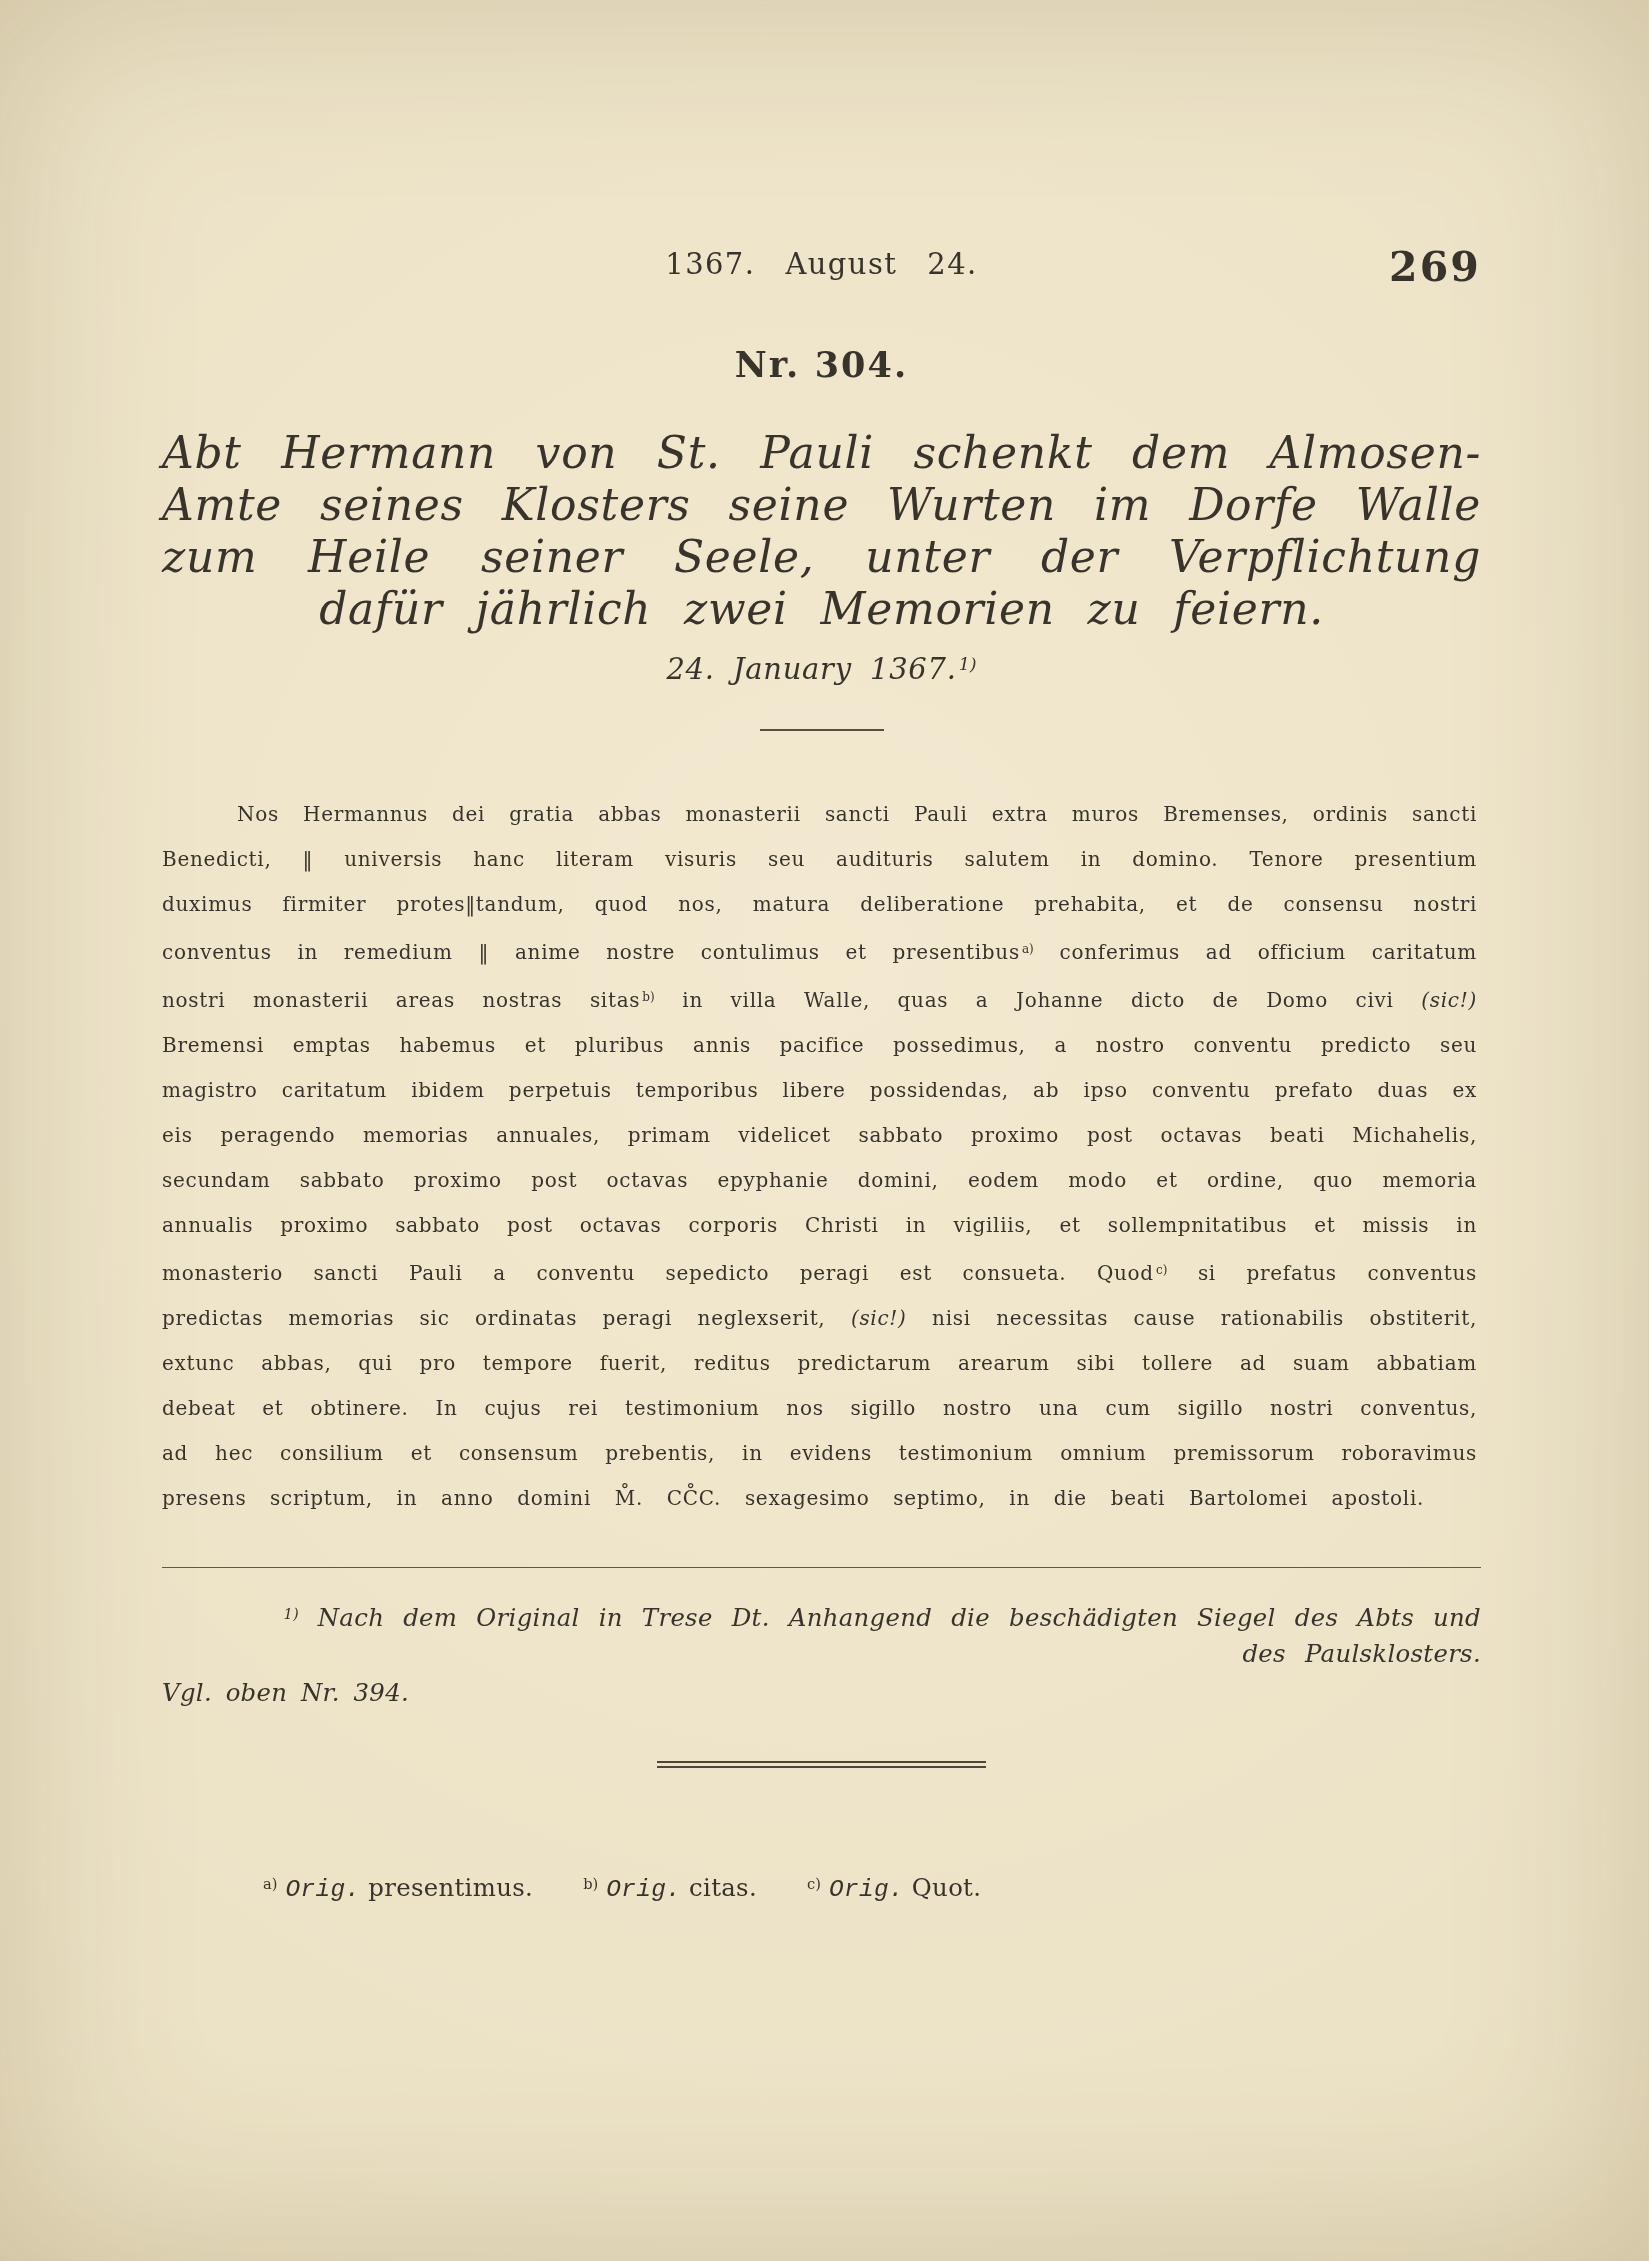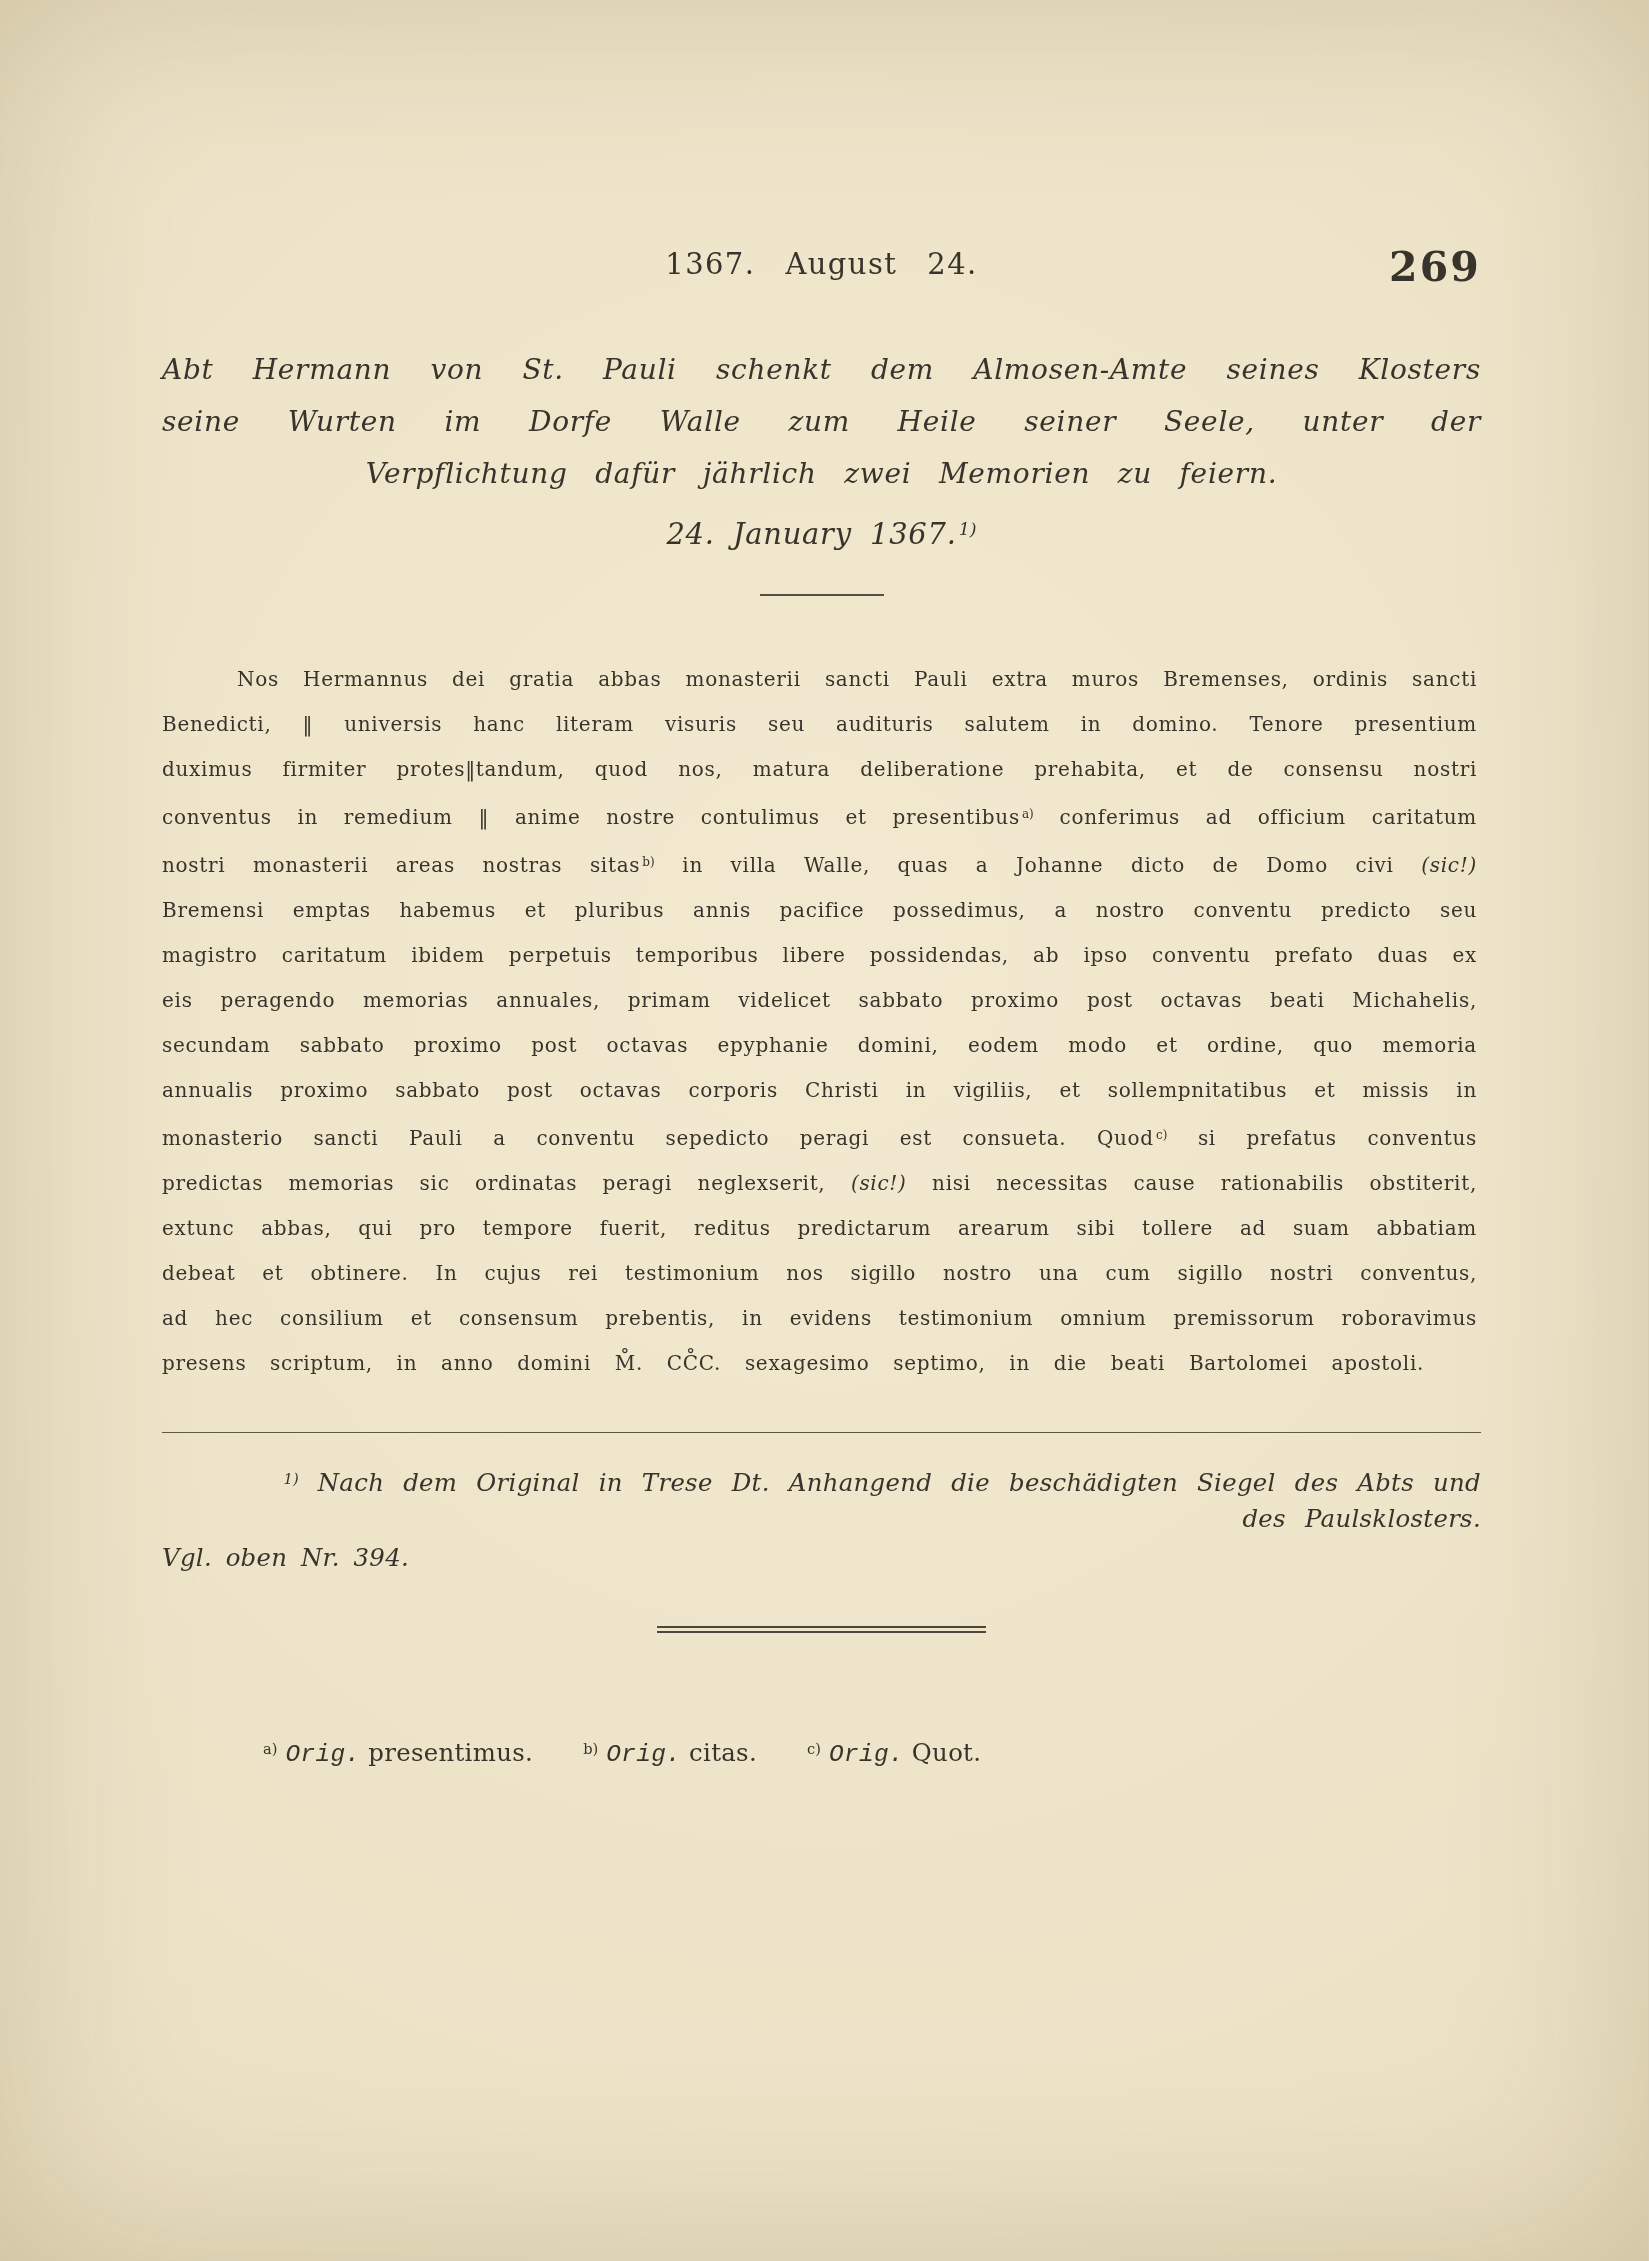--- a/index.html
+++ b/index.html
@@ -38,21 +38,21 @@
   }
   .charter-number {
     text-align: center;
     font-size: 35px;
     font-weight: bold;
     letter-spacing: 2.1px;
     margin: 0 0 42px 0;
   }
   .summary {
     font-style: italic;
-    font-size: 28px;
+    font-size: 44px;
     line-height: 52px;
     text-align: justify;
     text-align-last: center;
     word-spacing: 18px;
     letter-spacing: 0.7px;
     margin: 0 0 16.7px 0;
   }
   .dateline {
     text-align: center;
     font-style: italic;
@@ -134,20 +134,21 @@
 </head>
 <body>
 
 <div class="sheet">
 
   <header class="running-header">
     <span class="running-title">1367. August 24.</span>
     <span class="page-number">269</span>
   </header>
 
+  <h1 class="charter-number">Nr. 304.</h1>
 
   <p class="summary">Abt Hermann von St. Pauli schenkt dem Almosen-Amte seines Klosters seine Wurten im Dorfe Walle zum Heile seiner Seele, unter der Verpflichtung dafür jährlich zwei Memorien zu feiern.</p>
 
   <p class="dateline"><span>24. January 1367.</span><sup class="mark">1)</sup></p>
 
   <div class="short-rule"></div>
 
   <p class="body-text"><span>Nos Hermannus dei gratia abbas monasterii sancti Pauli extra muros Bremenses, ordinis sancti Benedicti, ‖ universis hanc literam visuris seu audituris salutem in domino. Tenore presentium duximus firmiter protes‖tandum, quod nos, matura deliberatione prehabita, et de consensu nostri conventus in remedium ‖ anime nostre contulimus et presentibus</span><span class="seg-sup">a)</span><span> conferimus ad officium caritatum nostri monasterii areas nostras sitas</span><span class="seg-sup">b)</span><span> in villa Walle, quas a Johanne dicto de Domo civi </span><span class="seg-i">(sic!)</span><span> Bremensi emptas habemus et pluribus annis pacifice possedimus, a nostro conventu predicto seu magistro caritatum ibidem perpetuis temporibus libere possidendas, ab ipso conventu prefato duas ex eis peragendo memorias annuales, primam videlicet sabbato proximo post octavas beati Michahelis, secundam sabbato proximo post octavas epyphanie domini, eodem modo et ordine, quo memoria annualis proximo sabbato post octavas corporis Christi in vigiliis, et sollempnitatibus et missis in monasterio sancti Pauli a conventu sepedicto peragi est consueta. Quod</span><span class="seg-sup">c)</span><span> si prefatus conventus predictas memorias sic ordinatas peragi neglexserit, </span><span class="seg-i">(sic!)</span><span> nisi necessitas cause rationabilis obstiterit, extunc abbas, qui pro tempore fuerit, reditus predictarum arearum sibi tollere ad suam abbatiam debeat et obtinere. In cujus rei testimonium nos sigillo nostro una cum sigillo nostri conventus, ad hec consilium et consensum prebentis, in evidens testimonium omnium premissorum roboravimus presens scriptum, in anno domini M̊. CC̊C. sexagesimo septimo, in die beati Bartolomei apostoli.</span></p>
 
   <div class="footnote-block">

